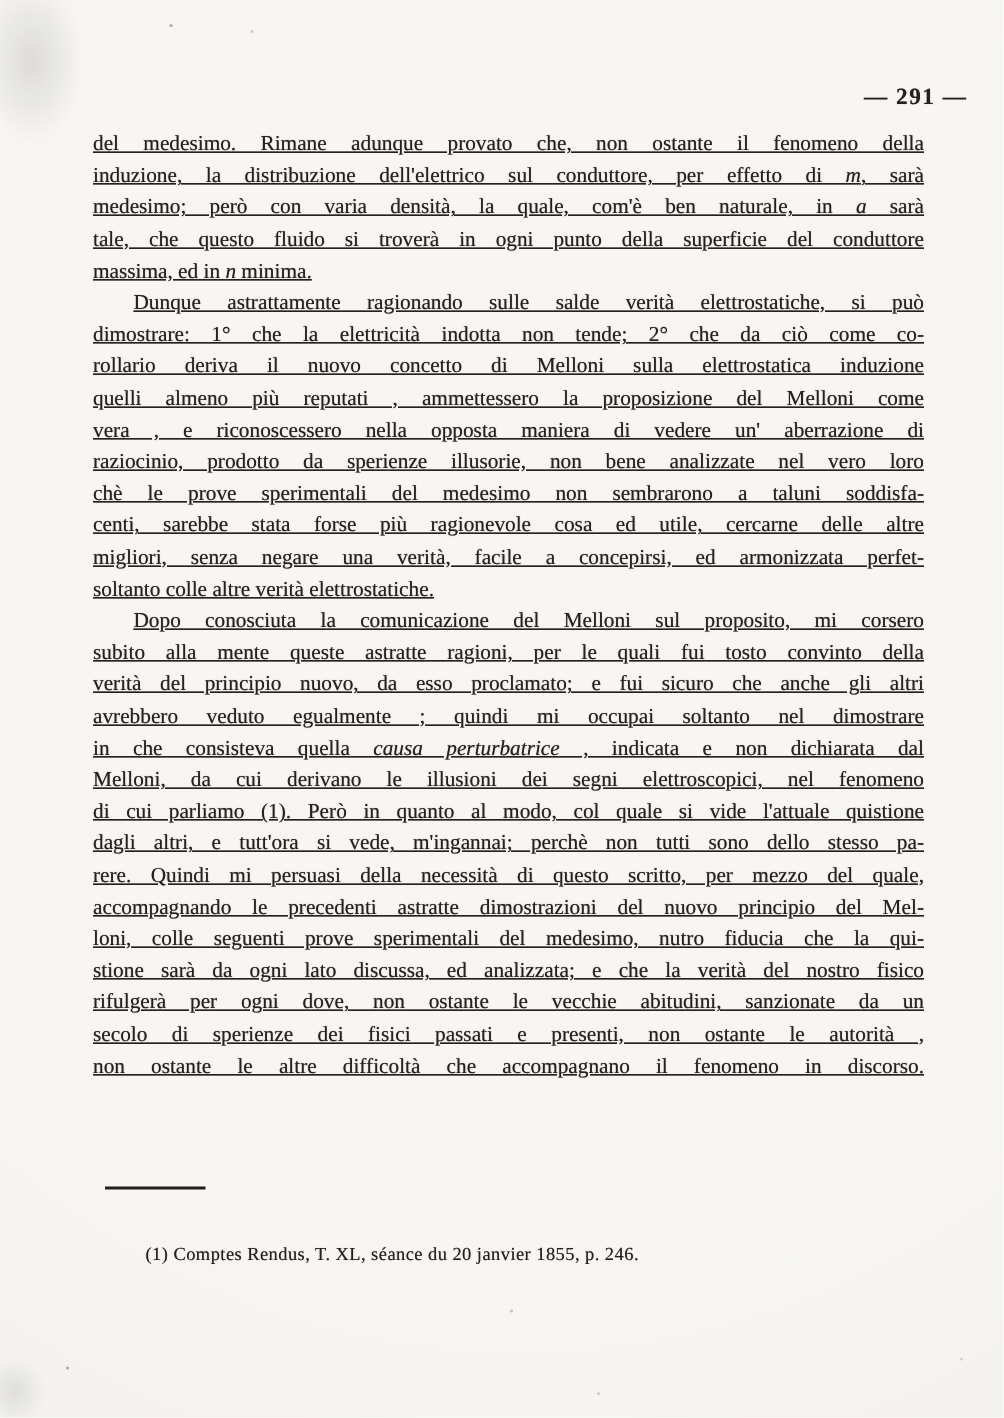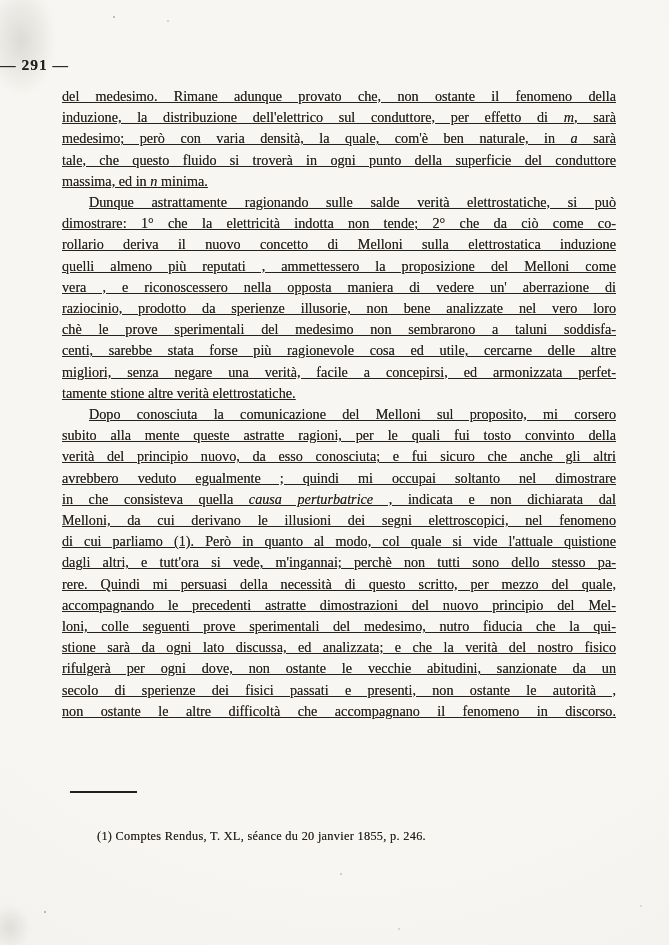--- a/index.html
+++ b/index.html
@@ -10,21 +10,21 @@
     background:
       radial-gradient(ellipse 130% 90% at 52% 42%, #f7f6f2 55%, #f0efeb 92%, #eceae6 100%);
     font-family: "Liberation Serif", "DejaVu Serif", serif;
     color: #26211c;
   }
   .page { position: absolute; inset: 0; }
 
   .page-number {
     position: absolute;
     top: 56px; left: 0; right: 24px;
-    text-align: left;
+    text-align: right;
     font-size: 15.5px;
     letter-spacing: 1px;
     font-weight: bold;
     text-shadow: 0 0 0.5px rgba(38,33,28,0.6);
   }
 
   .text-block {
     position: absolute;
     left: 62px; top: 86px; width: 554px;
     font-size: 14.2px;
@@ -107,26 +107,26 @@
         <div class="line"><span>dimostrare: 1° che la elettricità indotta non tende; 2° che da ciò come co-</span></div>
         <div class="line"><span>rollario deriva il nuovo concetto di Melloni sulla elettrostatica induzione</span></div>
       </div>
       <div class="paragraph">
         <div class="line"><span>quelli almeno più reputati , ammettessero la proposizione del Melloni come</span></div>
         <div class="line"><span>vera , e riconoscessero nella opposta maniera di vedere un' aberrazione di</span></div>
         <div class="line"><span>raziocinio, prodotto da sperienze illusorie, non bene analizzate nel vero loro</span></div>
         <div class="line"><span>chè le prove sperimentali del medesimo non sembrarono a taluni soddisfa-</span></div>
         <div class="line"><span>centi, sarebbe stata forse più ragionevole cosa ed utile, cercarne delle altre</span></div>
         <div class="line"><span>migliori, senza negare una verità, facile a concepirsi, ed armonizzata perfet-</span></div>
-        <div class="line no-stretch"><span>tamente stione altre verità elettrostatiche.</span></div>
+        <div class="line no-stretch"><span>soltanto colle altre verità elettrostatiche.</span></div>
       </div>
       <div class="paragraph">
         <div class="line indent"><span>Dopo conosciuta la comunicazione del Melloni sul proposito, mi corsero</span></div>
         <div class="line"><span>subito alla mente queste astratte ragioni, per le quali fui tosto convinto della</span></div>
-        <div class="line"><span>verità del principio nuovo, da esso conosciuta; e fui sicuro che anche gli altri</span></div>
+        <div class="line"><span>verità del principio nuovo, da esso proclamato; e fui sicuro che anche gli altri</span></div>
         <div class="line"><span>avrebbero veduto egualmente ; quindi mi occupai soltanto nel dimostrare</span></div>
         <div class="line"><span>in che consisteva quella </span><span class="it">causa perturbatrice</span><span> , indicata e non dichiarata dal</span></div>
         <div class="line"><span>Melloni, da cui derivano le illusioni dei segni elettroscopici, nel fenomeno</span></div>
         <div class="line"><span>di cui parliamo (1). Però in quanto al modo, col quale si vide l'attuale quistione</span></div>
         <div class="line"><span>dagli altri, e tutt'ora si vede, m'ingannai; perchè non tutti sono dello stesso pa-</span></div>
         <div class="line"><span>rere. Quindi mi persuasi della necessità di questo scritto, per mezzo del quale,</span></div>
         <div class="line"><span>accompagnando le precedenti astratte dimostrazioni del nuovo principio del Mel-</span></div>
         <div class="line"><span>loni, colle seguenti prove sperimentali del medesimo, nutro fiducia che la qui-</span></div>
         <div class="line"><span>stione sarà da ogni lato discussa, ed analizzata; e che la verità del nostro fisico</span></div>
         <div class="line"><span>rifulgerà per ogni dove, non ostante le vecchie abitudini, sanzionate da un</span></div>

